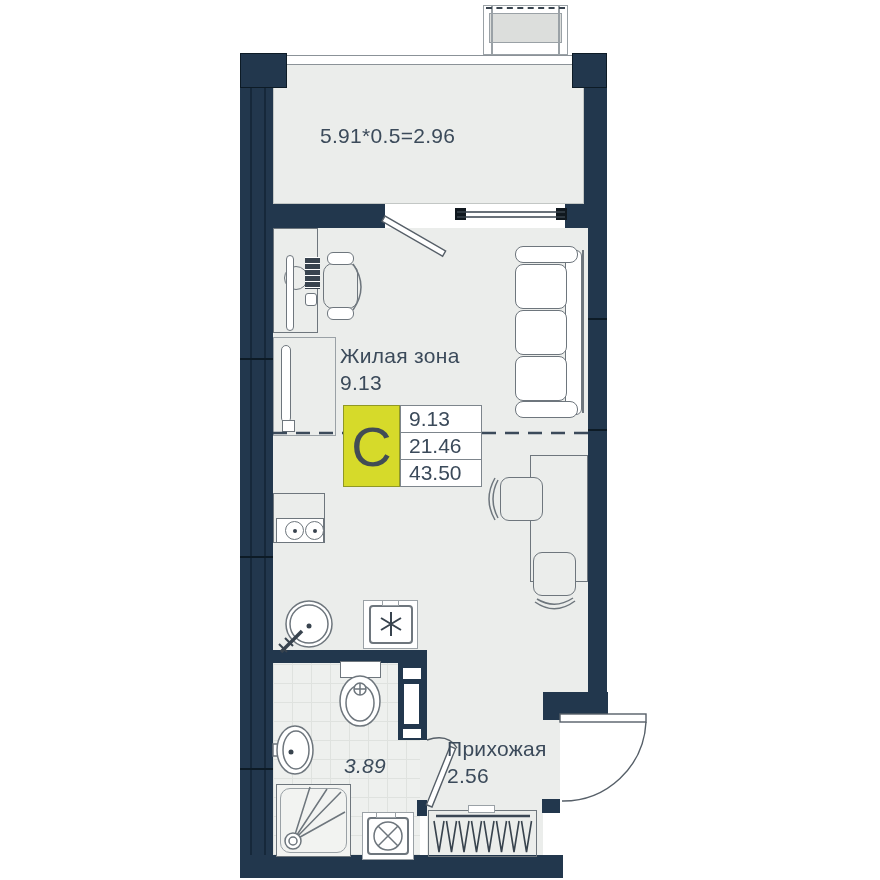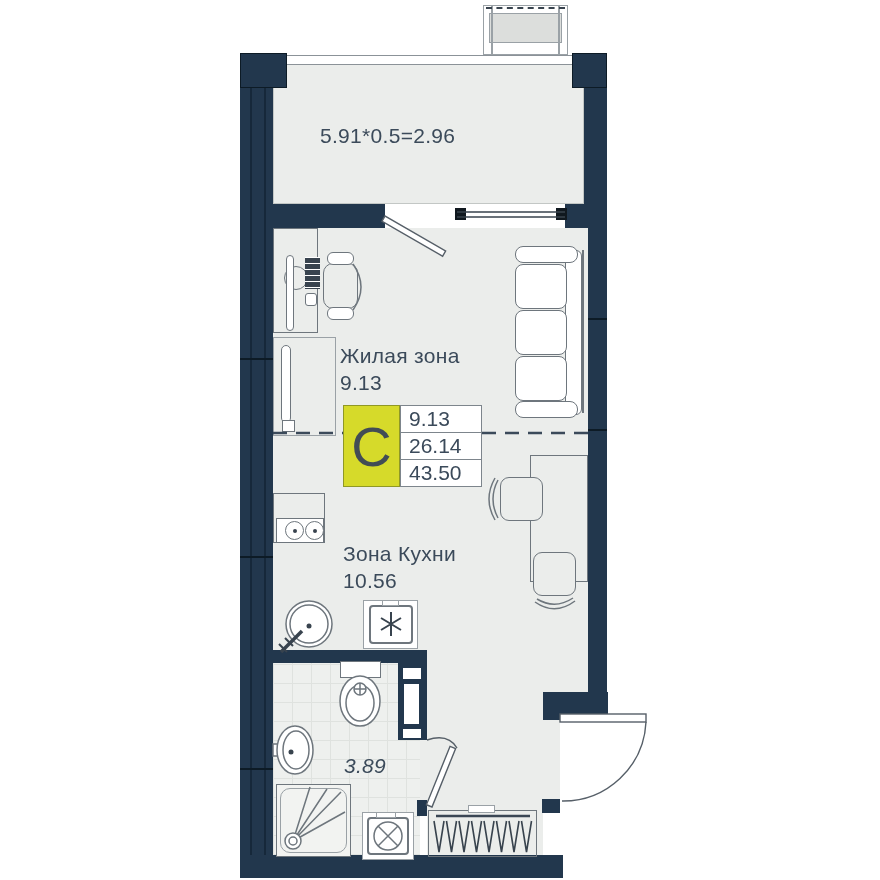--- a/index.html
+++ b/index.html
@@ -118,21 +118,21 @@
   <div class="abs outline-lt white" style="left:376px;top:812px;width:20px;height:6px;"></div>
 
   <div class="abs outline" style="left:428px;top:810px;width:109px;height:47px;"></div>
   <div class="abs outline-lt white" style="left:468px;top:805px;width:27px;height:8px;"></div>
 
   <div class="abs badge" style="left:343px;top:405px;width:57px;height:82px;">
     <span>С</span>
   </div>
   <div class="abs vbox" style="left:400px;top:405px;width:82px;height:82px;">
     <div class="vrow">9.13</div>
-    <div class="vrow">26.14</div>
+    <div class="vrow">21.46</div>
     <div class="vrow">43.50</div>
   </div>
 
   <svg class="abs" style="left:0;top:0;" width="880" height="880" viewBox="0 0 880 880">
 
     <path class="dash" d="M273,433 H343"></path>
     <path class="dash" d="M482,433 H588"></path>
 
     <path class="dark" d="M457,212 H565 M457,217 H565" stroke-width="1.3"></path>
 
@@ -180,19 +180,19 @@
 
     <path d="M436,816 H530" stroke="#3a4654" stroke-width="2.5" fill="none"></path>
     <path class="dark" stroke-width="1.6" d="M434,821 L439,852 L444,821 M446.5,821 L451.5,852 L456.5,821 M459,821 L464,852 L469,821 M471.5,821 L476.5,852 L481.5,821 M484,821 L489,852 L494,821 M496.5,821 L501.5,852 L506.5,821 M509,821 L514,852 L519,821 M521.5,821 L526.5,852 L531.5,821"></path>
   </svg>
 
   <div class="abs lbl" style="left:320px;top:122px;width:180px;text-align:left;">5.91*0.5=2.96</div>
   <div class="abs" style="left:340px;top:318px;margin-top:24px;">
     <div class="lbl">Жилая зона</div>
     <div class="lbl">9.13</div>
   </div>
-  <div class="abs" style="left:343px;top:540px;">
-    <div class="lbl">Зона Кухни</div>
-    <div class="lbl">10.56</div>
+  <div class="abs lbl" style="left:344px;top:752px;font-style:italic;">3.89</div>
+  <div class="abs" style="left:447px;top:735px;">
+    <div class="lbl">Прихожая</div>
+    <div class="lbl">2.56</div>
   </div>
-  <div class="abs lbl" style="left:344px;top:752px;font-style:italic;">3.89</div>
 
 </div>
 
 </body></html>

